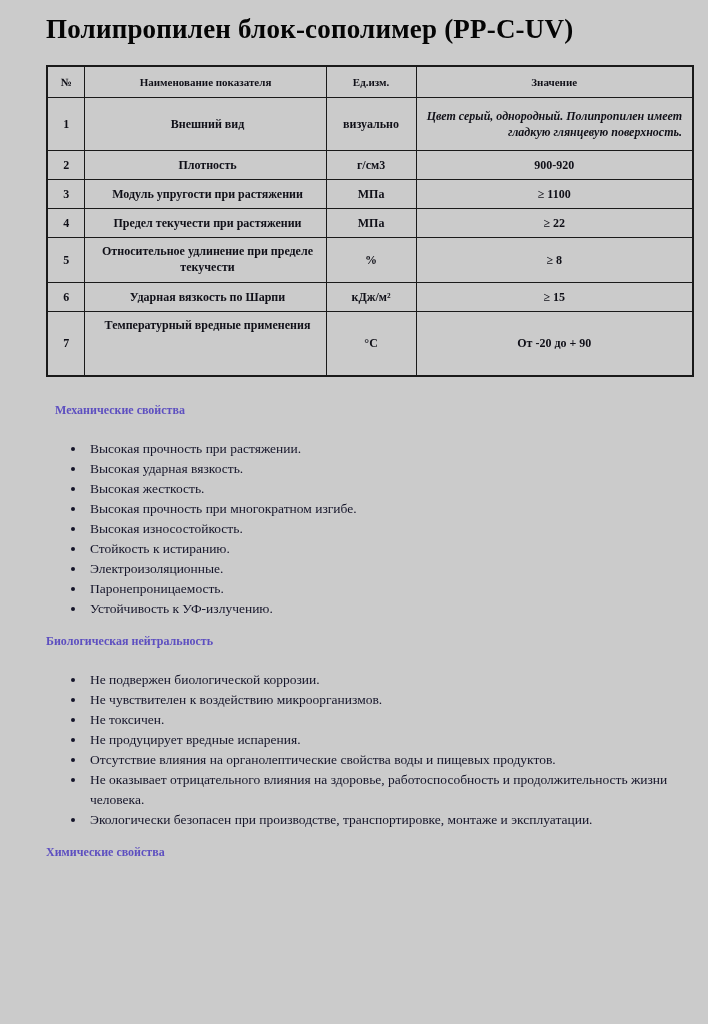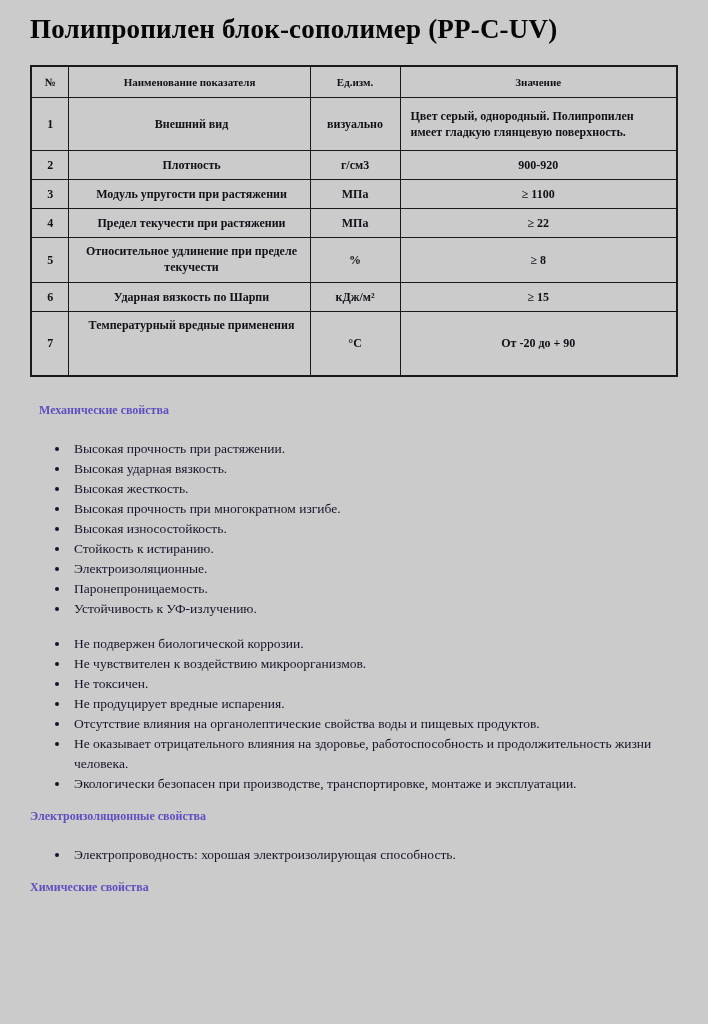--- a/index.html
+++ b/index.html
@@ -4,21 +4,21 @@
 <style>
   html, body { margin: 0; padding: 0; }
   body {
     width: 708px;
     height: 1024px;
     background: var(--page-bg, #cbcbcb);
     font-family: "Liberation Serif", serif;
     color: #000;
     overflow: hidden;
   }
-  .page { padding: 10px 30px 0 30px; box-sizing: border-box; }
+  .page { padding: 10px 30px 0 30px; box-sizing: border-box; margin-left: 16px; }
 
   h1 {
     font-size: 27px;
     font-weight: bold;
     margin: 4px 0 20px 0;
     letter-spacing: 0.2px;
     color: #050505;
   }
 
   table.spec {
@@ -45,21 +45,21 @@
     text-align: center;
     color: #101018;
   }
   table.spec td.cell-name { text-align: center; padding-left: 10px; }
   col.c-num  { width: 38px; }
   col.c-name { width: 242px; }
   col.c-unit { width: 90px; }
   col.c-val  { width: 278px; }
 
   tbody tr:nth-child(1) td { height: 44px; }
-  tbody tr:nth-child(1) td.cell-value { text-align: left; padding: 4px 10px; line-height: 1.35; }
+  tbody tr:nth-child(1) td.cell-value { text-align: right; padding: 4px 10px; line-height: 1.35; font-style: italic; }
   tbody tr:nth-child(2) td { height: 22px; }
   tbody tr:nth-child(3) td { height: 22px; }
   tbody tr:nth-child(4) td { height: 22px; }
   tbody tr:nth-child(5) td { height: 38px; }
   tbody tr:nth-child(5) td.cell-name { line-height: 1.3; }
   tbody tr:nth-child(6) td { height: 22px; }
   tbody tr:nth-child(7) td { height: 54px; }
   tbody tr:nth-child(7) td.cell-name { vertical-align: top; padding-top: 6px; }
 
   .sections section { margin: 0 0 8px 0; }
@@ -160,34 +160,29 @@
           <li>Высокая жесткость.</li>
           <li>Высокая прочность при многократном изгибе.</li>
           <li>Высокая износостойкость.</li>
           <li>Стойкость к истиранию.</li>
           <li>Электроизоляционные.</li>
           <li>Паронепроницаемость.</li>
           <li>Устойчивость к УФ-излучению.</li>
         </ul>
       </section>
       <section>
+        <h2>Биологическая нейтральность</h2>
         <ul>
           <li>Не подвержен биологической коррозии.</li>
           <li>Не чувствителен к воздействию микроорганизмов.</li>
           <li>Не токсичен.</li>
           <li>Не продуцирует вредные испарения.</li>
           <li>Отсутствие влияния на органолептические свойства воды и пищевых продуктов.</li>
           <li>Не оказывает отрицательного влияния на здоровье, работоспособность и продолжительность жизни человека.</li>
           <li>Экологически безопасен при производстве, транспортировке, монтаже и эксплуатации.</li>
         </ul>
       </section>
       <section>
-        <h2>Электроизоляционные свойства</h2>
-        <ul>
-          <li>Электропроводность: хорошая электроизолирующая способность.</li>
-        </ul>
-      </section>
-      <section>
         <h2>Химические свойства</h2>
       </section>
     </div>
 
 </div>
 
 </body></html>

